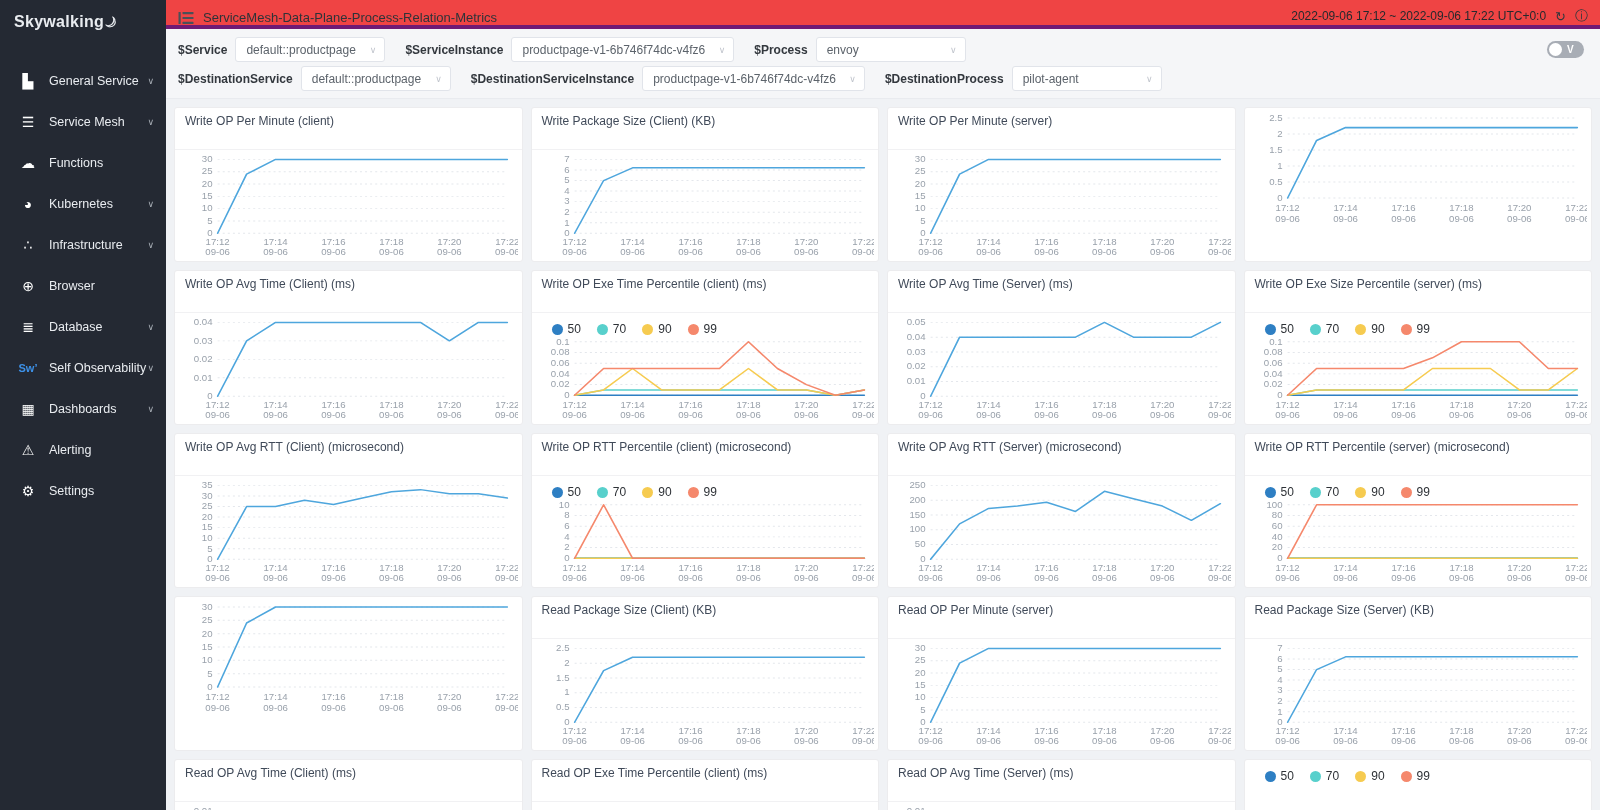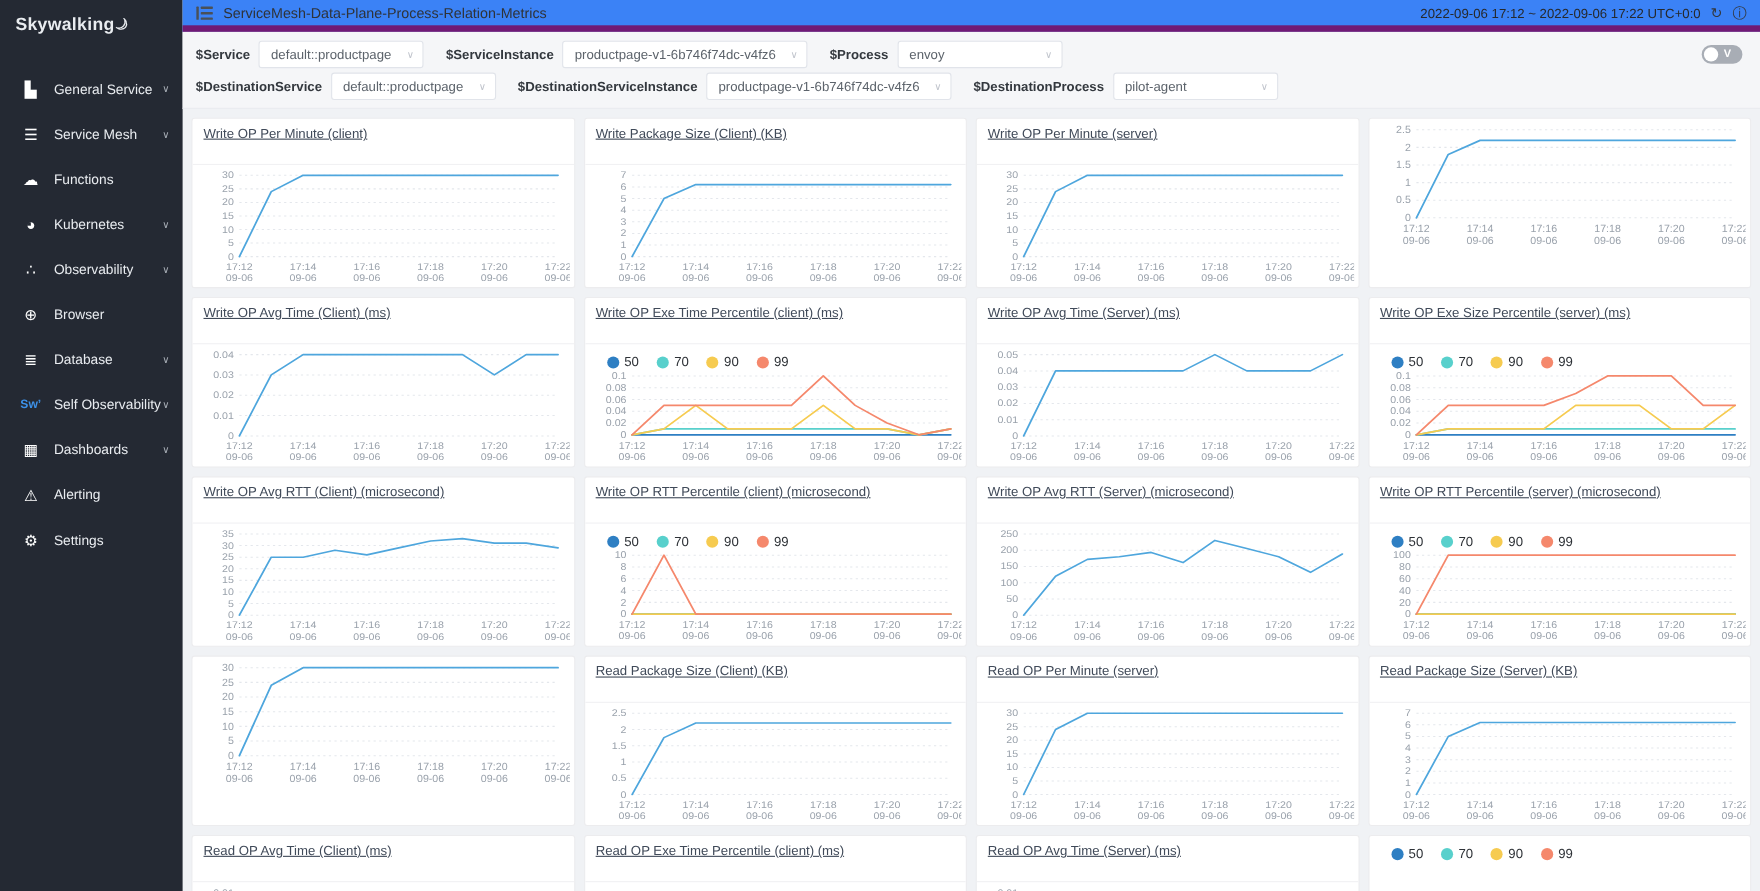--- a/index.html
+++ b/index.html
@@ -11,40 +11,40 @@
   .logo { height:44px; padding:13px 0 0 14px; font-size:16px; font-weight:bold; letter-spacing:.3px; white-space:nowrap; }
   .logo .crescent { display:inline-block; transform:rotate(40deg); font-size:15px; margin-left:-1px; }
   .nav { margin-top:16px; }
   .nav-item { display:flex; align-items:center; height:41px; padding:0 12px 0 18px; font-size:12.5px; cursor:pointer; }
   .nav-icon { width:20px; margin-right:11px; font-size:14px; text-align:center; color:#fff; flex-shrink:0; }
   .nav-label { flex:1; white-space:nowrap; }
   .nav-chev { color:#aab0b8; font-size:9px; }
 
   
   .main { flex:1; display:flex; flex-direction:column; min-width:0; }
-  .topbar { height:29px; background:#3b82f6; display:flex; align-items:center; padding:0 12px; border-bottom:6px solid #701a75; flex-shrink:0; }
+  .topbar { height:29px; background:#ef4444; display:flex; align-items:flex-end; padding:0 12px; border-bottom:4px solid #701a75; flex-shrink:0; }
   .topbar-icon { width:16px; height:14px; margin-right:9px; }
   .topbar-title { font-size:13px; color:#2f3338; }
   .topbar-right { margin-left:auto; display:flex; align-items:center; gap:9px; font-size:12px; color:#26292d; }
   .tb-ic { font-size:13px; color:#33373c; cursor:pointer; }
 
   .filterbar { background:#f5f6f8; padding:4px 12px 7px; position:relative; border-bottom:1px solid #e9ebef; flex-shrink:0; }
   .frow { display:flex; align-items:center; gap:20px; margin-top:4px; }
   .fitem { display:flex; align-items:center; gap:8px; }
   .flabel { font-size:12px; color:#33383e; font-weight:bold; white-space:nowrap; }
   .fselect { background:#fff; border:1px solid #e1e4ea; border-radius:3px; height:25px; display:flex; align-items:center; padding:0 28px 0 10px; font-size:12px; color:#5c636b; position:relative; min-width:150px; cursor:pointer; white-space:nowrap; }
   .fchev { position:absolute; right:8px; color:#c0c4cc; font-size:9px; }
   .toggle { position:absolute; right:16px; top:12px; width:37px; height:17px; background:#a8adb5; border-radius:9px; display:flex; align-items:center; cursor:pointer; }
   .knob { width:13px; height:13px; background:#fff; border-radius:50%; margin-left:2px; }
   .tlabel { color:#fff; font-size:10px; margin-left:5px; font-weight:bold; }
 
   
   .grid { flex:1; display:grid; grid-template-columns:repeat(4,1fr); grid-auto-rows:155px; gap:8px; padding:8px; overflow:hidden; align-content:start; }
   .panel { background:#fff; border:1px solid #ececee; border-radius:3px; display:flex; flex-direction:column; overflow:hidden; }
-  .panel-title { font-size:12px; color:#404a59; padding:6px 10px 21px; border-bottom:1px solid #f1f1f3; white-space:nowrap; overflow:hidden;text-decoration:underline; }
+  .panel-title { font-size:12px; color:#404a59; padding:6px 10px 21px; border-bottom:1px solid #f1f1f3; white-space:nowrap; overflow:hidden; }
   .panel-body { flex:1; padding:2px 4px 0; display:flex; flex-direction:column; min-height:0; }
   .legend { display:flex; gap:16px; padding:7px 8px 0 16px; font-size:12px; color:#2e3237; align-items:center; }
   .legend-item { display:flex; align-items:center; cursor:pointer; }
   .ldot { width:11px; height:11px; border-radius:50%; display:inline-block; margin-right:5px; }
   svg .tick { font-size:9.5px; fill:#99a1ab; font-family:"Liberation Sans",sans-serif; }
 </style>
 </head>
 <body>
 
 <aside class="sidebar">
@@ -65,21 +65,21 @@
     <span class="nav-label">Functions</span>
     <span class="nav-chev" style="visibility: hidden;">∨</span>
   </div>
       <div class="nav-item">
     <span class="nav-icon">◕</span>
     <span class="nav-label">Kubernetes</span>
     <span class="nav-chev">∨</span>
   </div>
       <div class="nav-item">
     <span class="nav-icon">∴</span>
-    <span class="nav-label">Observability</span>
+    <span class="nav-label">Infrastructure</span>
     <span class="nav-chev">∨</span>
   </div>
       <div class="nav-item">
     <span class="nav-icon">⊕</span>
     <span class="nav-label">Browser</span>
     <span class="nav-chev" style="visibility: hidden;">∨</span>
   </div>
       <div class="nav-item">
     <span class="nav-icon">≣</span>
     <span class="nav-label">Database</span>

